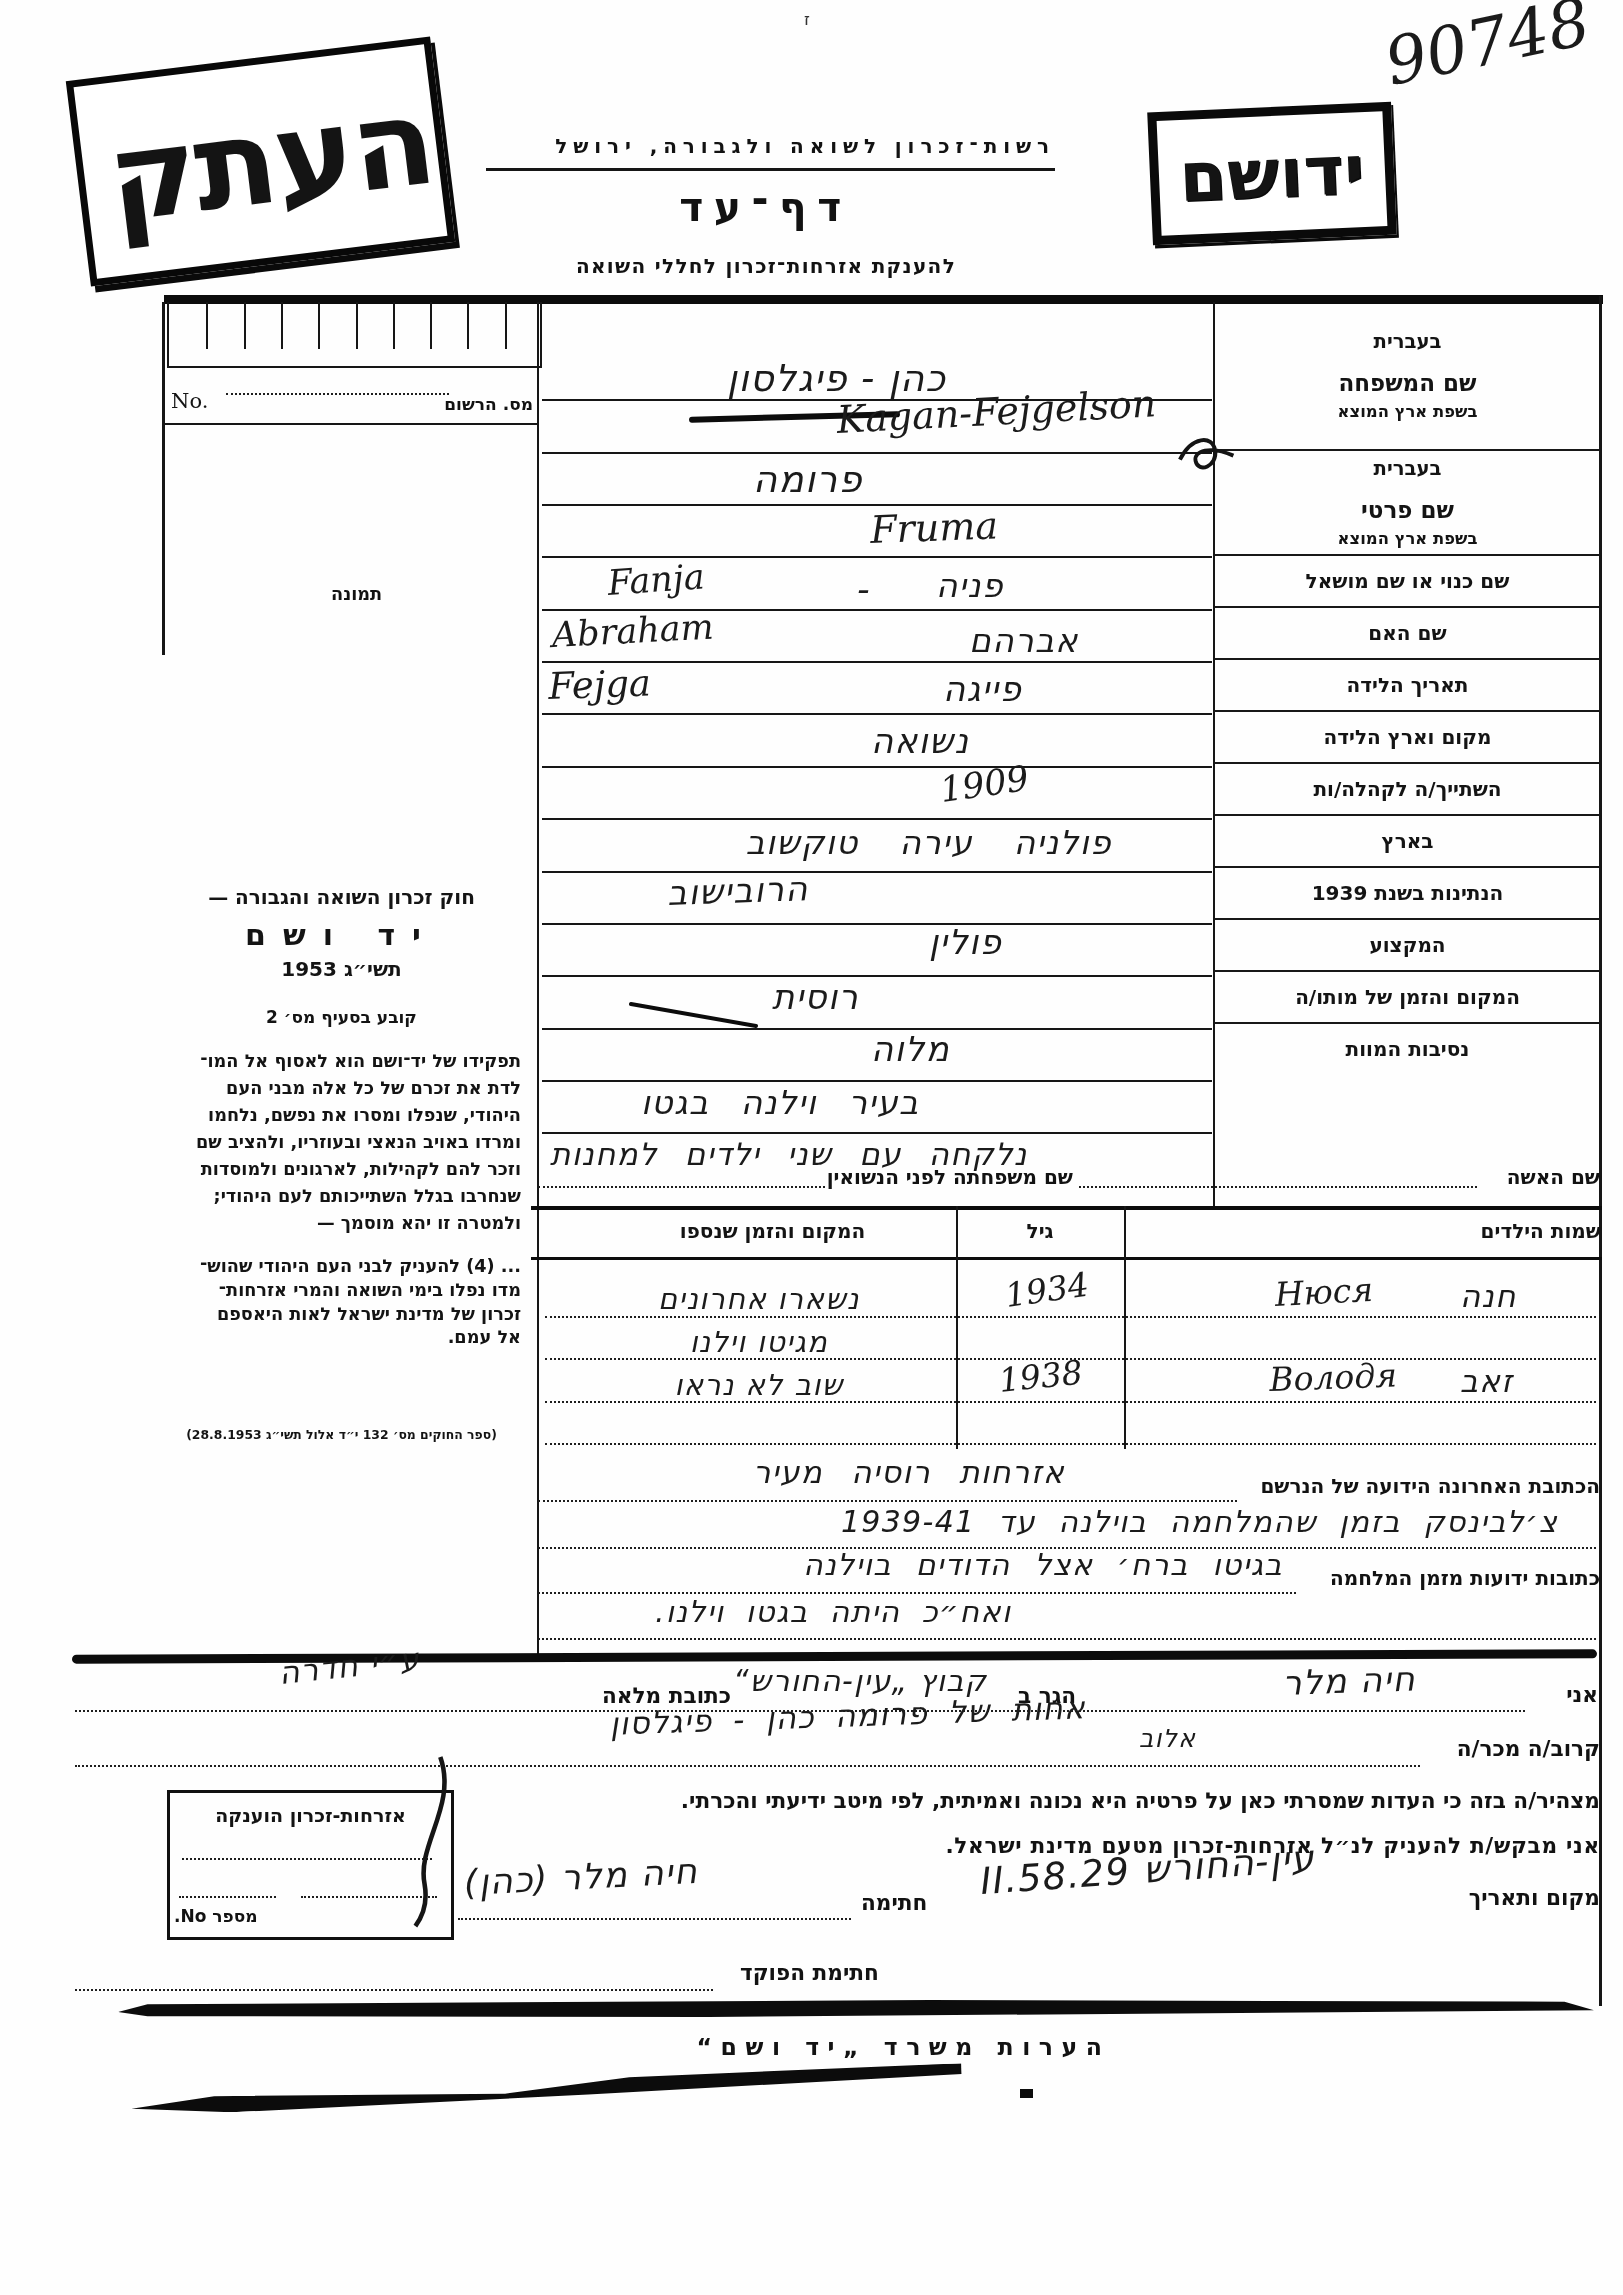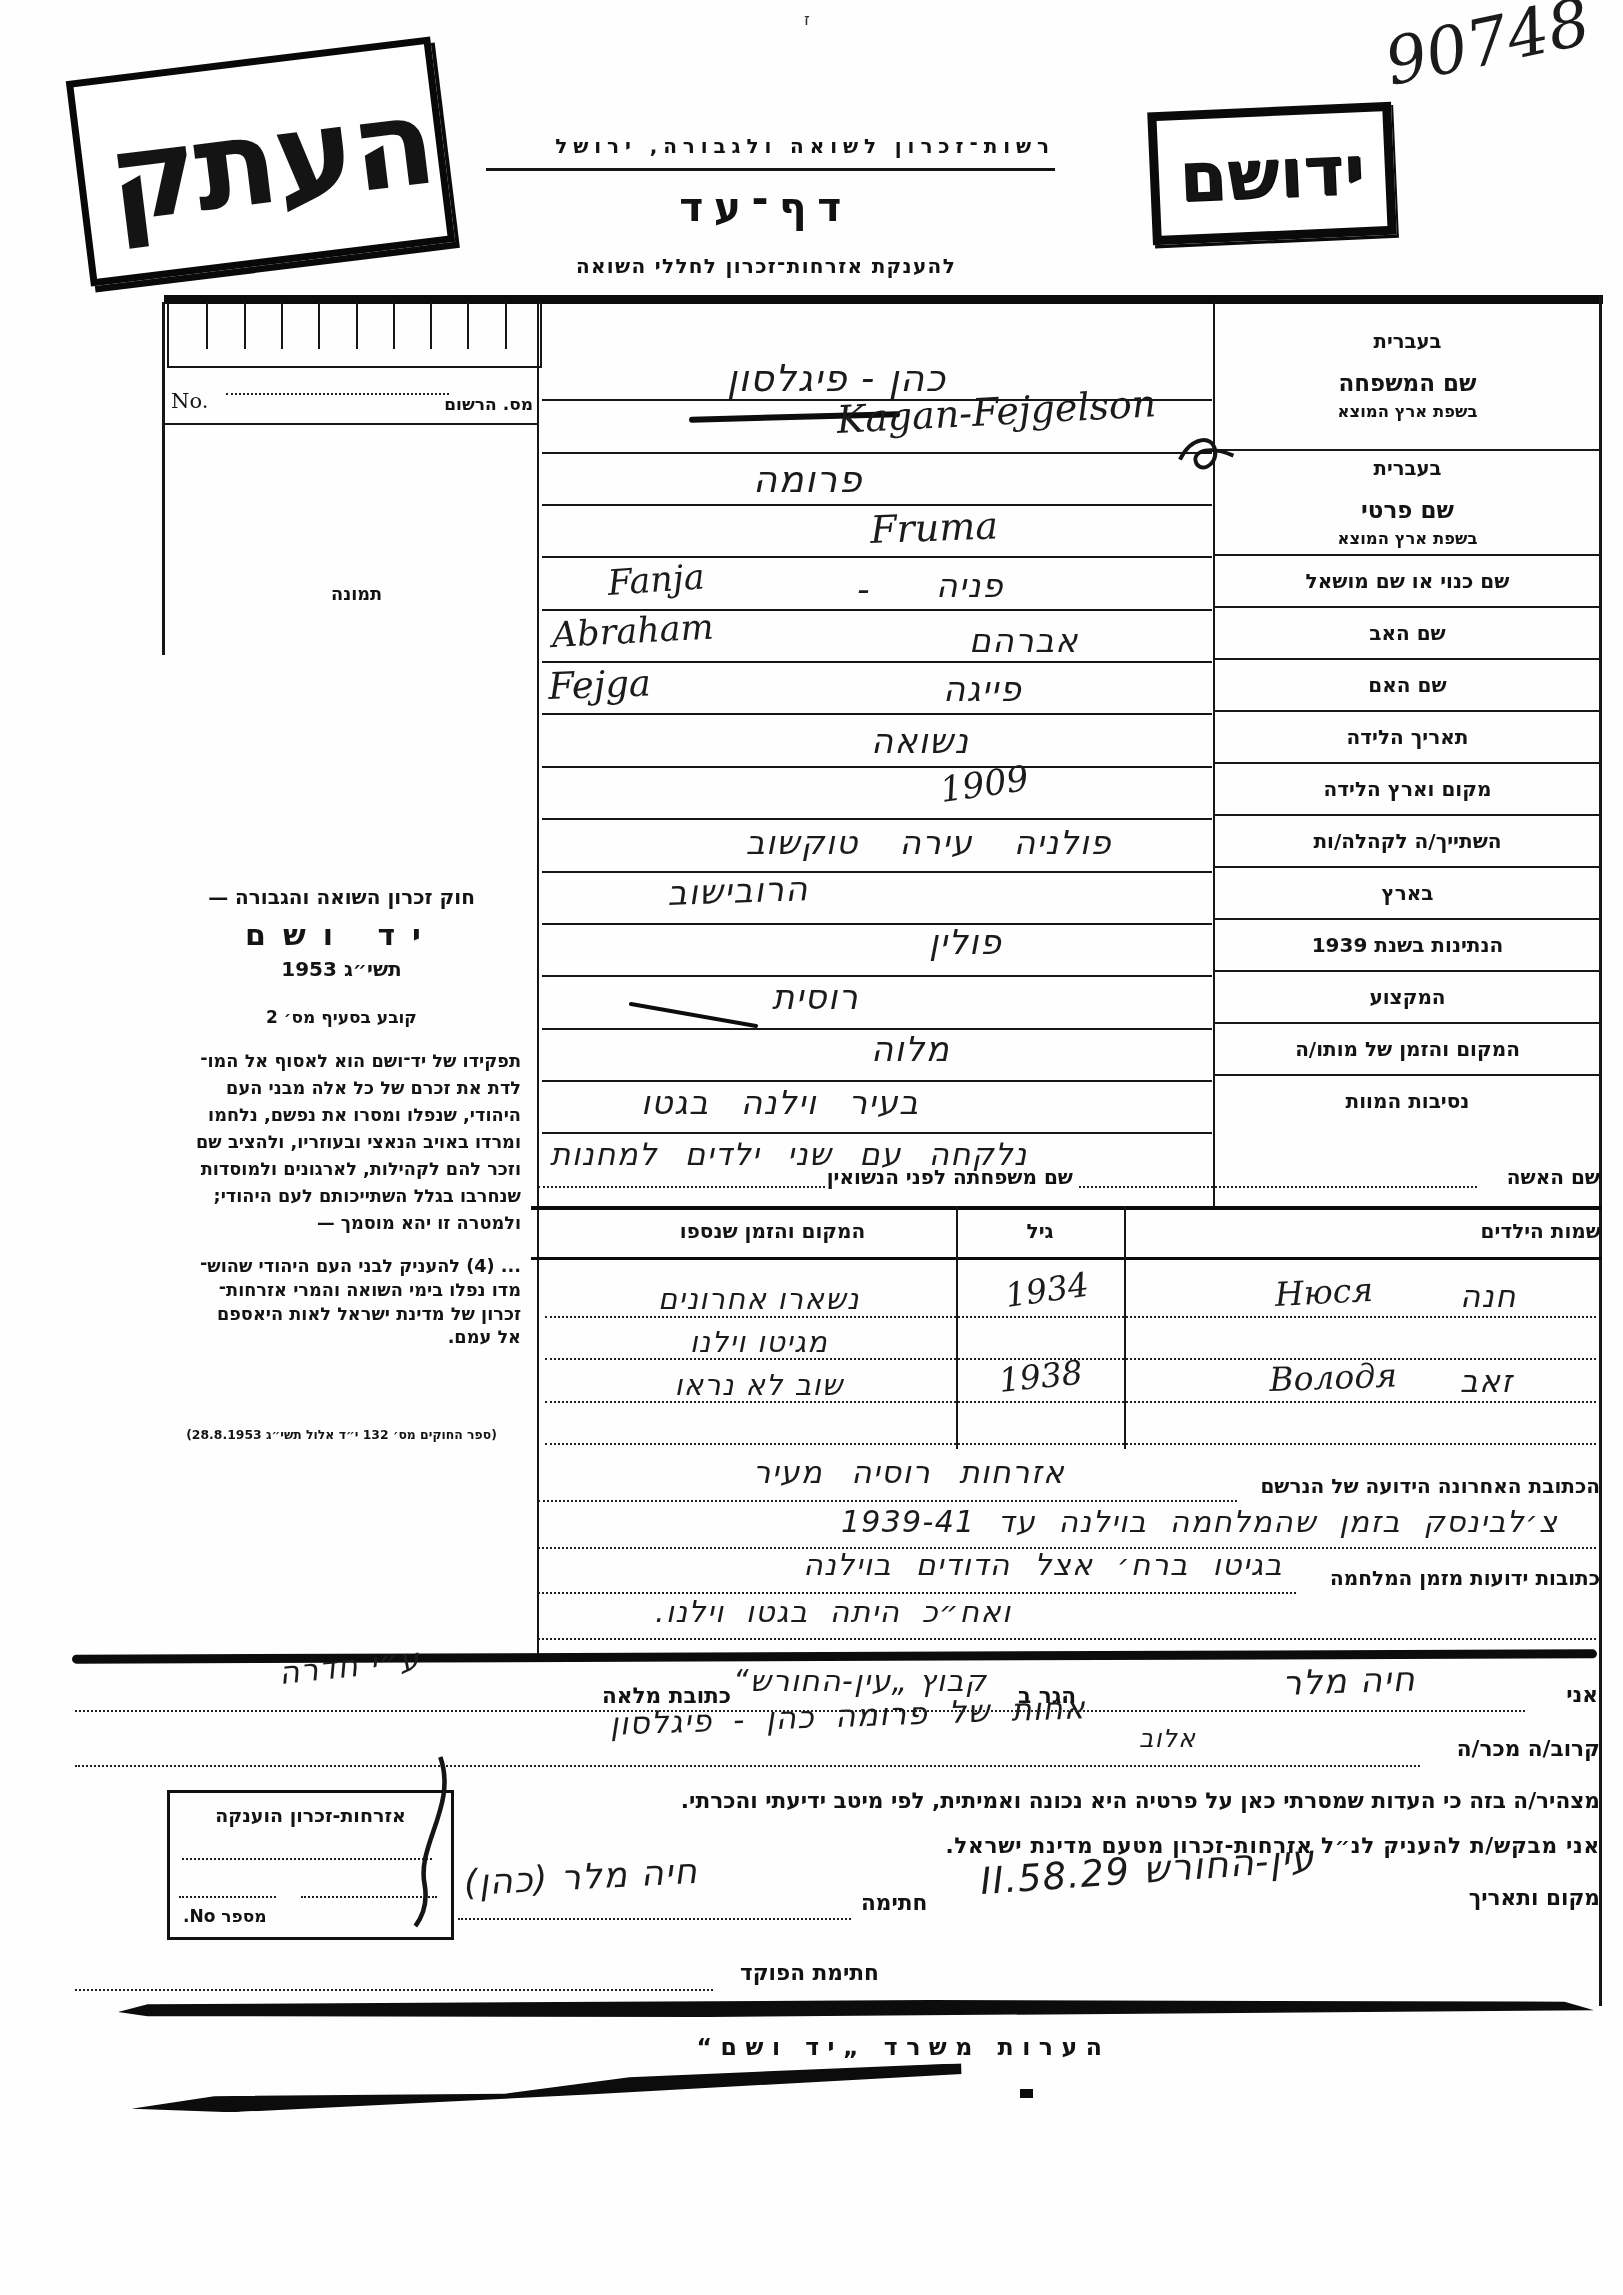--- a/index.html
+++ b/index.html
@@ -147,23 +147,20 @@
       <span class="fl2">שם המשפחה</span>
       <span class="fl3">בשפת ארץ המוצא</span>
     </div>
     <div class="fcell" style="height:103px">
       <span class="fl1">בעברית</span>
       <span class="fl2">שם פרטי</span>
       <span class="fl3">בשפת ארץ המוצא</span>
     </div>
     <div class="fcell" style="height:50px">
         <span class="fls">שם כנוי או שם מושאל</span>
-      </div>
-    <div class="fcell" style="height:50px">
-        <span class="fls">שם האב</span>
       </div>
     <div class="fcell" style="height:50px">
         <span class="fls">שם האם</span>
       </div>
     <div class="fcell" style="height:50px">
         <span class="fls">תאריך הלידה</span>
       </div>
     <div class="fcell" style="height:50px">
         <span class="fls">מקום וארץ הלידה</span>
       </div>
@@ -268,21 +265,21 @@
   <div class="hwh" style="left:432px;top:1712px;width:655px;text-align:right;font-size:31px;transform:rotate(-2deg);word-spacing:9.2px;">אחות של פרומה כהן - פיגלסון</div>
 
   <div class="pl" style="right:23px;top:1788px;font-size:21.6px;">מצהיר/ה בזה כי העדות שמסרתי כאן על פרטיה היא נכונה ואמיתית, לפי מיטב ידיעתי והכרתי.</div>
   <div class="pl" style="right:23px;top:1833px;font-size:21.6px;letter-spacing:0.7px;">אני מבקש/ת להעניק לנ״ל אזרחות-זכרון מטעם מדינת ישראל.</div>
 
   <div class="gbox">
     <div class="title">אזרחות-זכרון הוענקה</div>
     <div class="dl" style="left:11.8px;top:65px;width:250px;"></div>
     <div class="dl" style="left:9.2px;top:103px;width:97px;"></div>
     <div class="dl" style="left:131px;top:103px;width:136px;"></div>
-    <div class="pl" style="left:13px;top:113px;font-size:17px;">מספר No.</div>
+    <div class="pl" style="left:4px;top:113px;font-size:17px;">מספר No.</div>
   </div>
 
   <svg class="abs" style="left:393px;top:1753px" width="92" height="177" viewBox="0 0 140 270">
     <path d="M72,6 C98,80 36,140 48,200 C54,234 40,256 34,264" stroke="#151515" stroke-width="7" fill="none"></path>
   </svg>
 
   <div class="pl" style="right:23px;top:1885px;font-size:21.6px;">מקום ותאריך</div>
   <div class="hwh" style="left:982px;top:1860px;font-size:37px;transform:rotate(-4deg);">עין-החורש  29.II.58</div>
   <div class="pl" style="left:861px;top:1890px;font-size:21.6px;">חתימה</div>
   <div class="dl" style="left:458px;top:1918px;width:393px;"></div>

